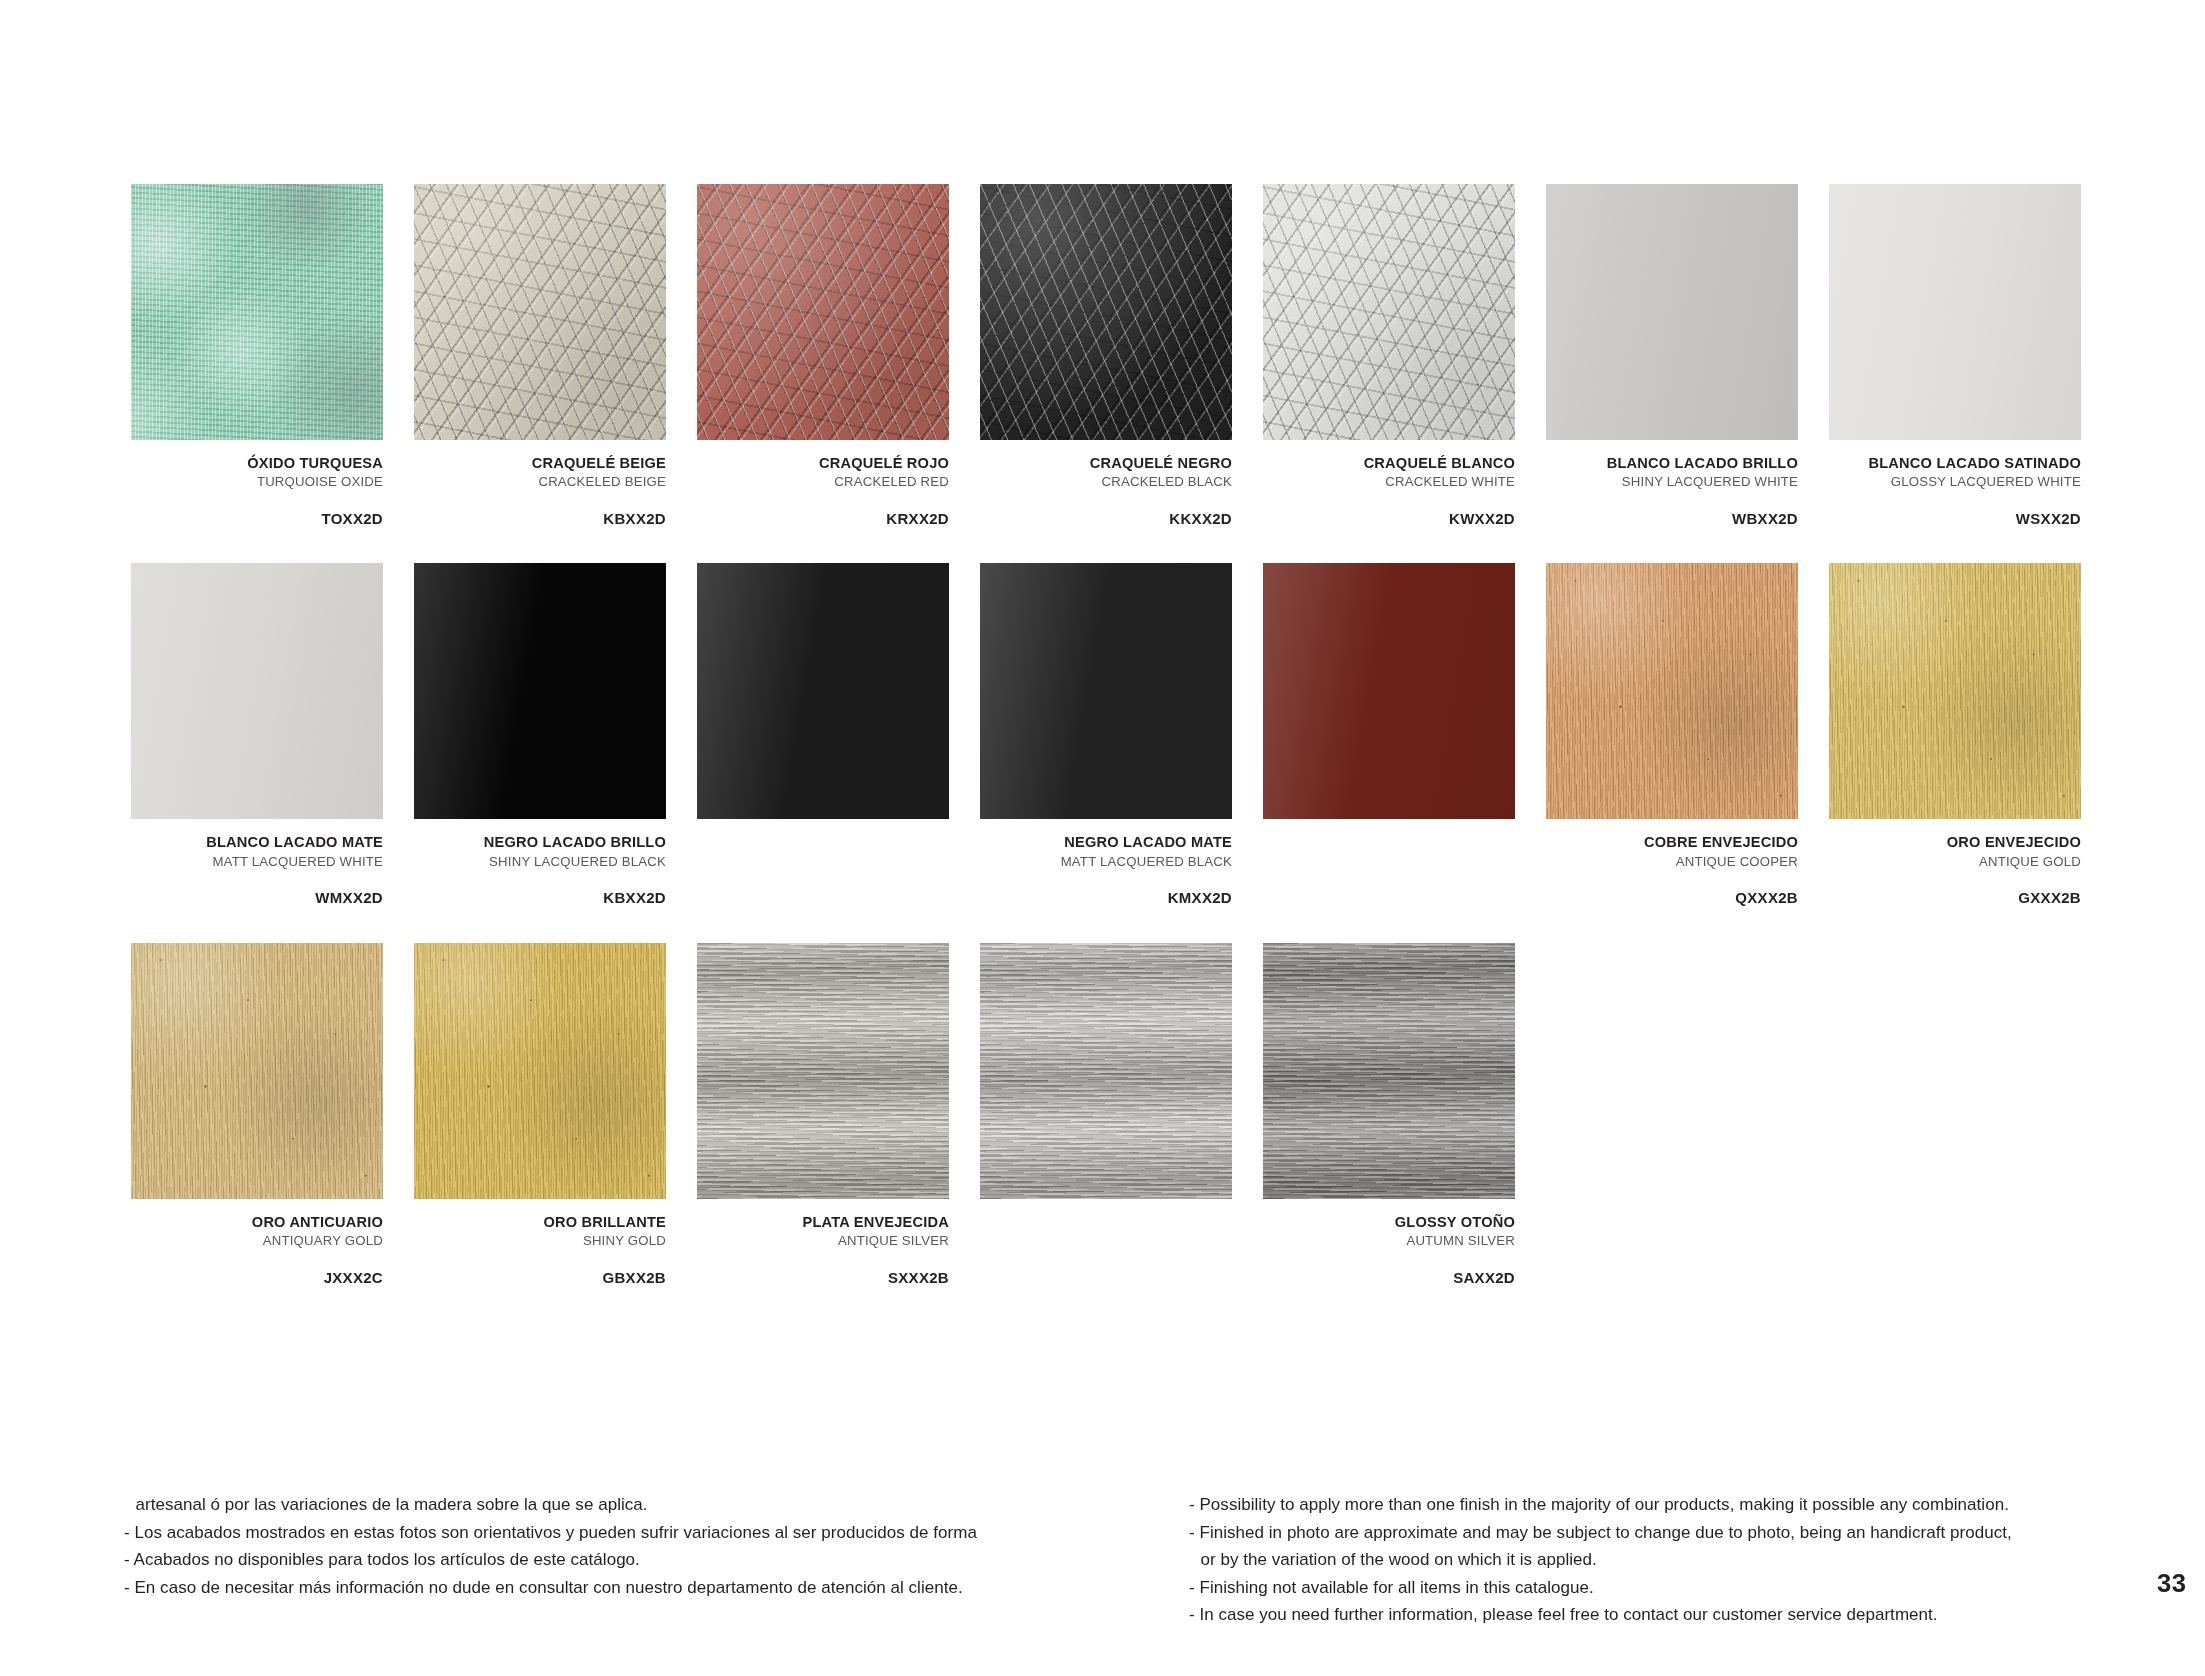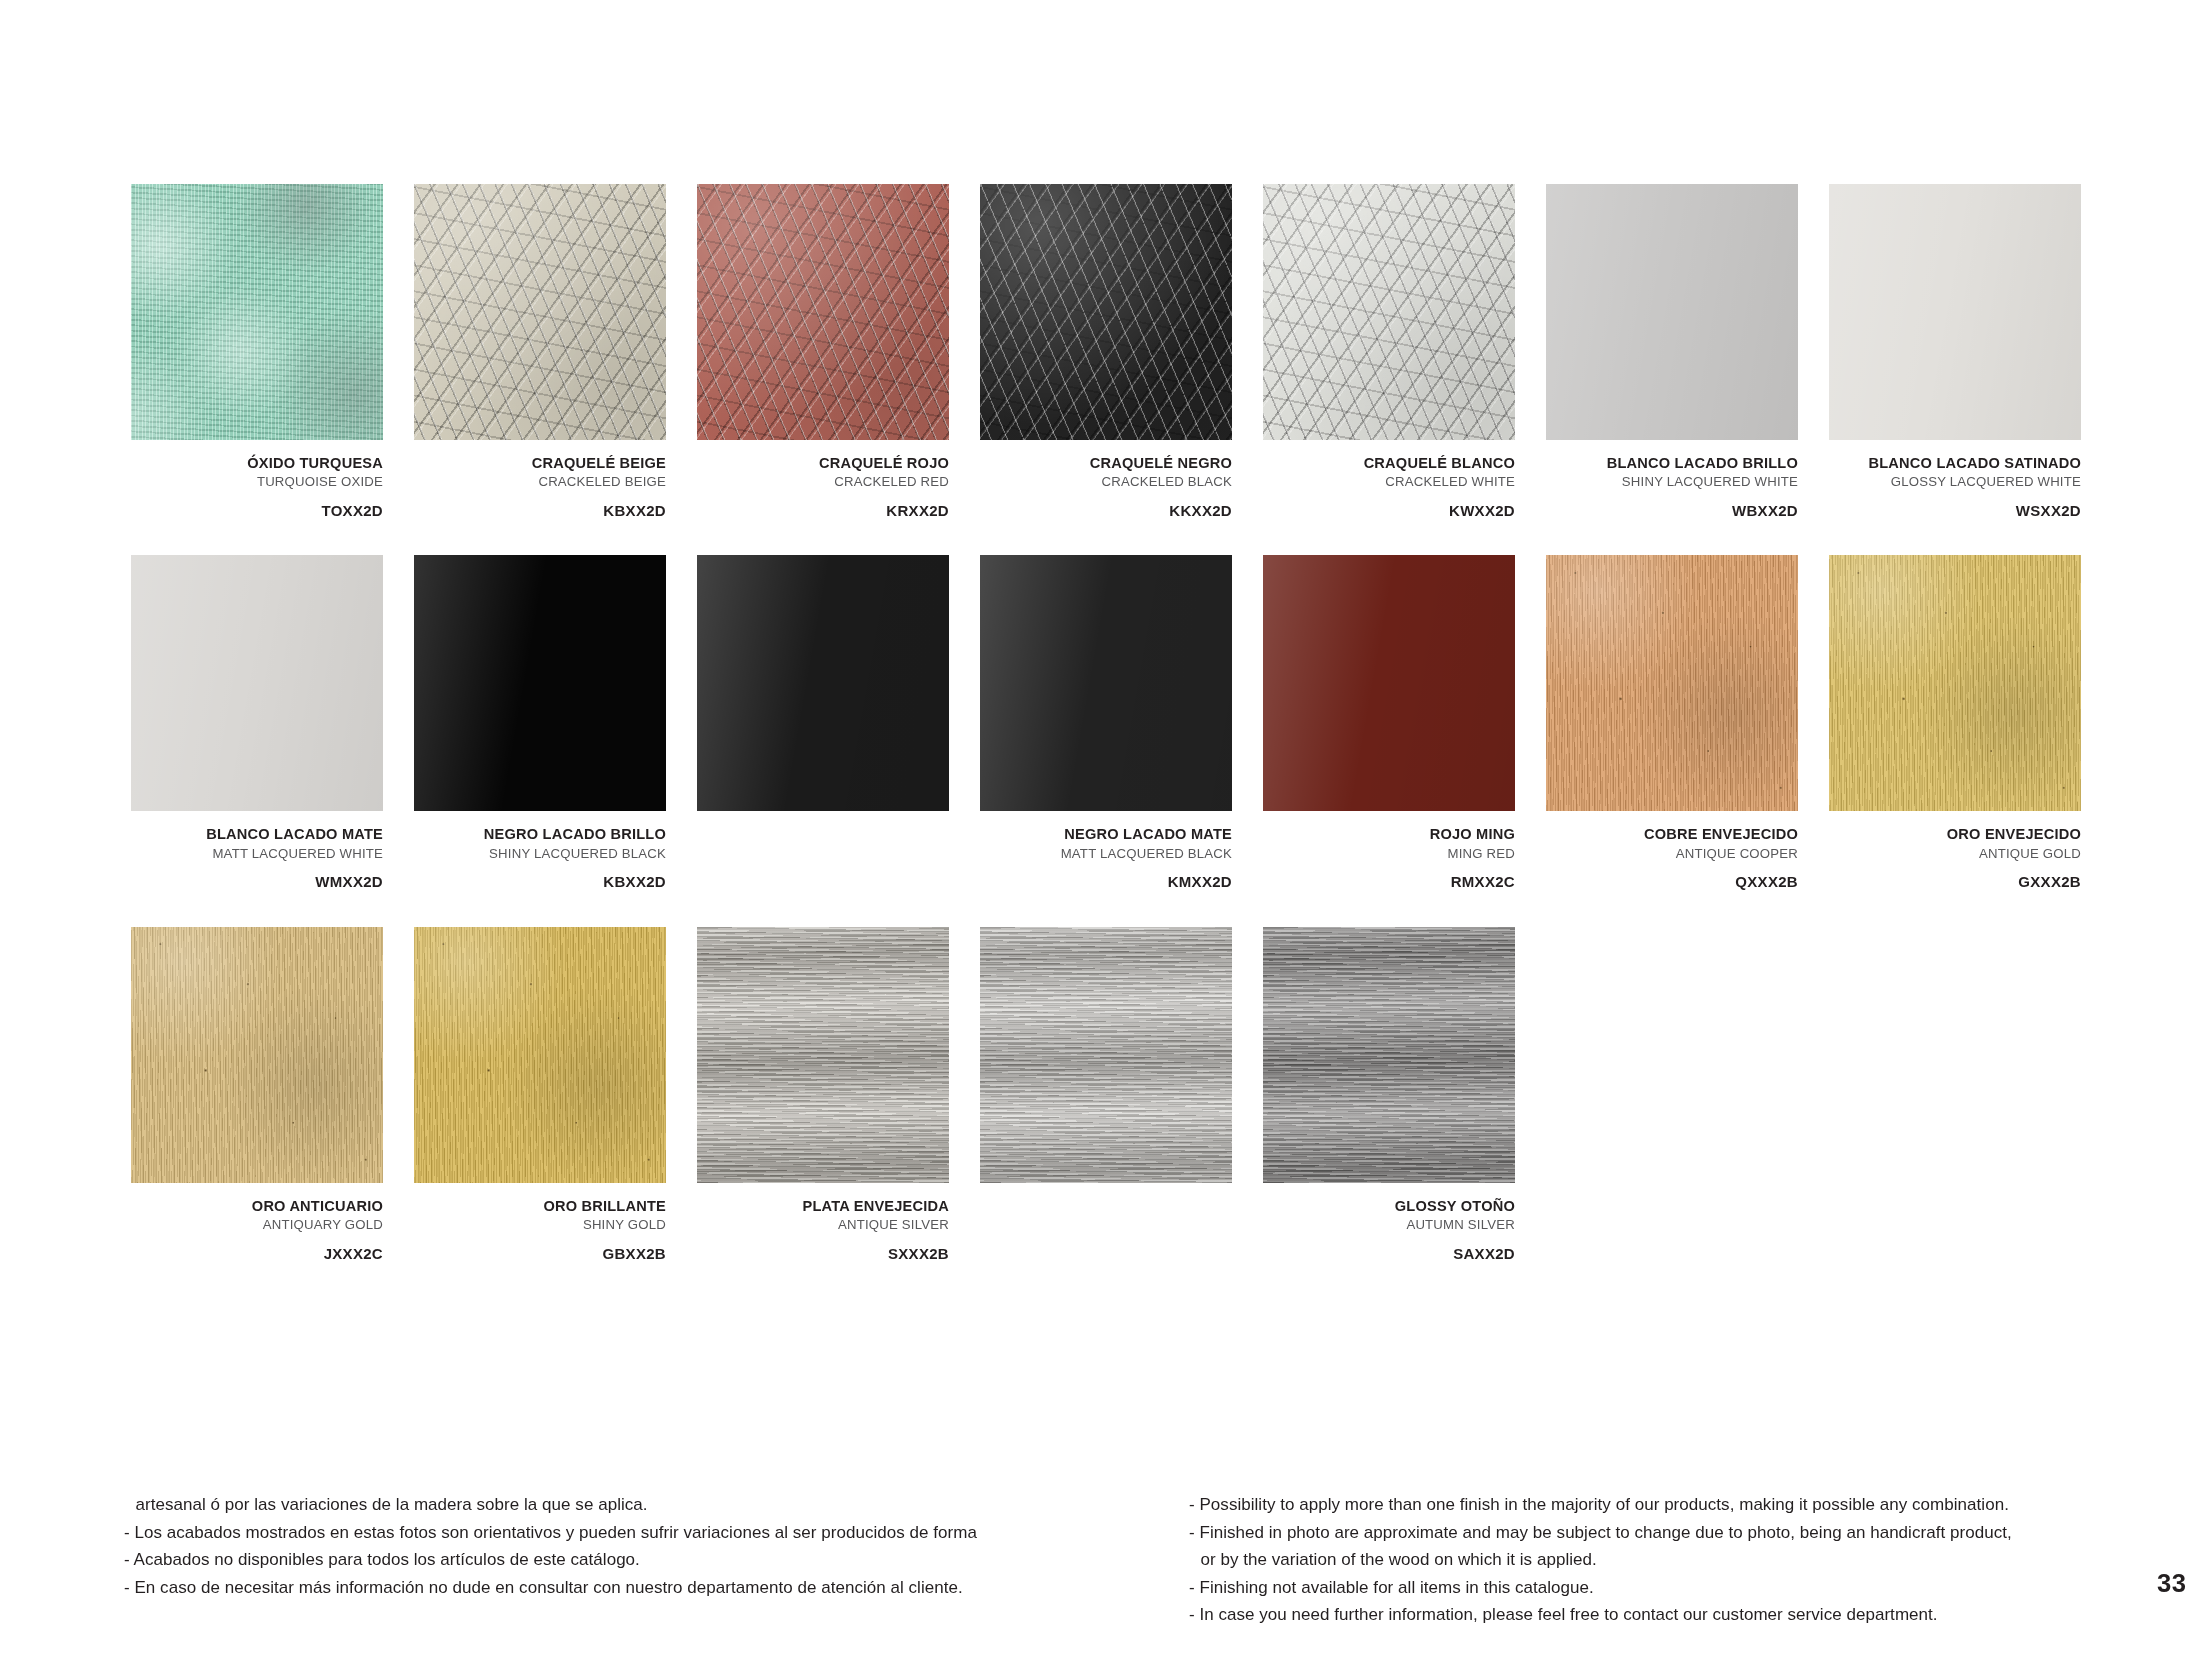--- a/index.html
+++ b/index.html
@@ -31,21 +31,21 @@
   .l-es{
     font-size:14.6px;font-weight:bold;letter-spacing:0.2px;
     color:#231f20;line-height:1.32;white-space:nowrap;
   }
   .l-en{
     font-size:13.2px;font-weight:400;letter-spacing:0.2px;
     color:#58585a;line-height:1.42;white-space:nowrap;
   }
   .l-code{
     font-size:15px;font-weight:bold;letter-spacing:0.3px;
-    color:#231f20;line-height:1.5;margin-top:8px;white-space:nowrap;
+    color:#231f20;line-height:1.5;margin-top:16px;white-space:nowrap;
   }
 
   
   .footer{position:absolute;left:0;top:1491px;width:2206px;}
   .fcol{position:absolute;}
   .fcol.es{left:124px;width:1050px;}
   .fcol.en{left:1189px;width:1023px;}
   .fline{
     font-size:17px;color:#231f20;line-height:1.62;
     letter-spacing:0.04px;white-space:pre-wrap;
@@ -235,25 +235,20 @@
           <div class="labels">
             <div class="l-es">NEGRO LACADO MATE</div>
             <div class="l-en">MATT LACQUERED BLACK</div>
             <div class="l-code">KMXX2D</div>
           </div>
         </div>
         <div class="cell">
           <div class="swatch" style="background: rgb(107, 33, 24);">
             <div class="tex flat"></div>
           </div>
-          <div class="labels">
-            <div class="l-es">ROJO MING</div>
-            <div class="l-en">MING RED</div>
-            <div class="l-code">RMXX2C</div>
-          </div>
         </div>
         <div class="cell">
           <div class="swatch" style="background: rgb(217, 154, 98);">
             <div class="tex metal"></div>
           </div>
           <div class="labels">
             <div class="l-es">COBRE ENVEJECIDO</div>
             <div class="l-en">ANTIQUE COOPER</div>
             <div class="l-code">QXXX2B</div>
           </div>

